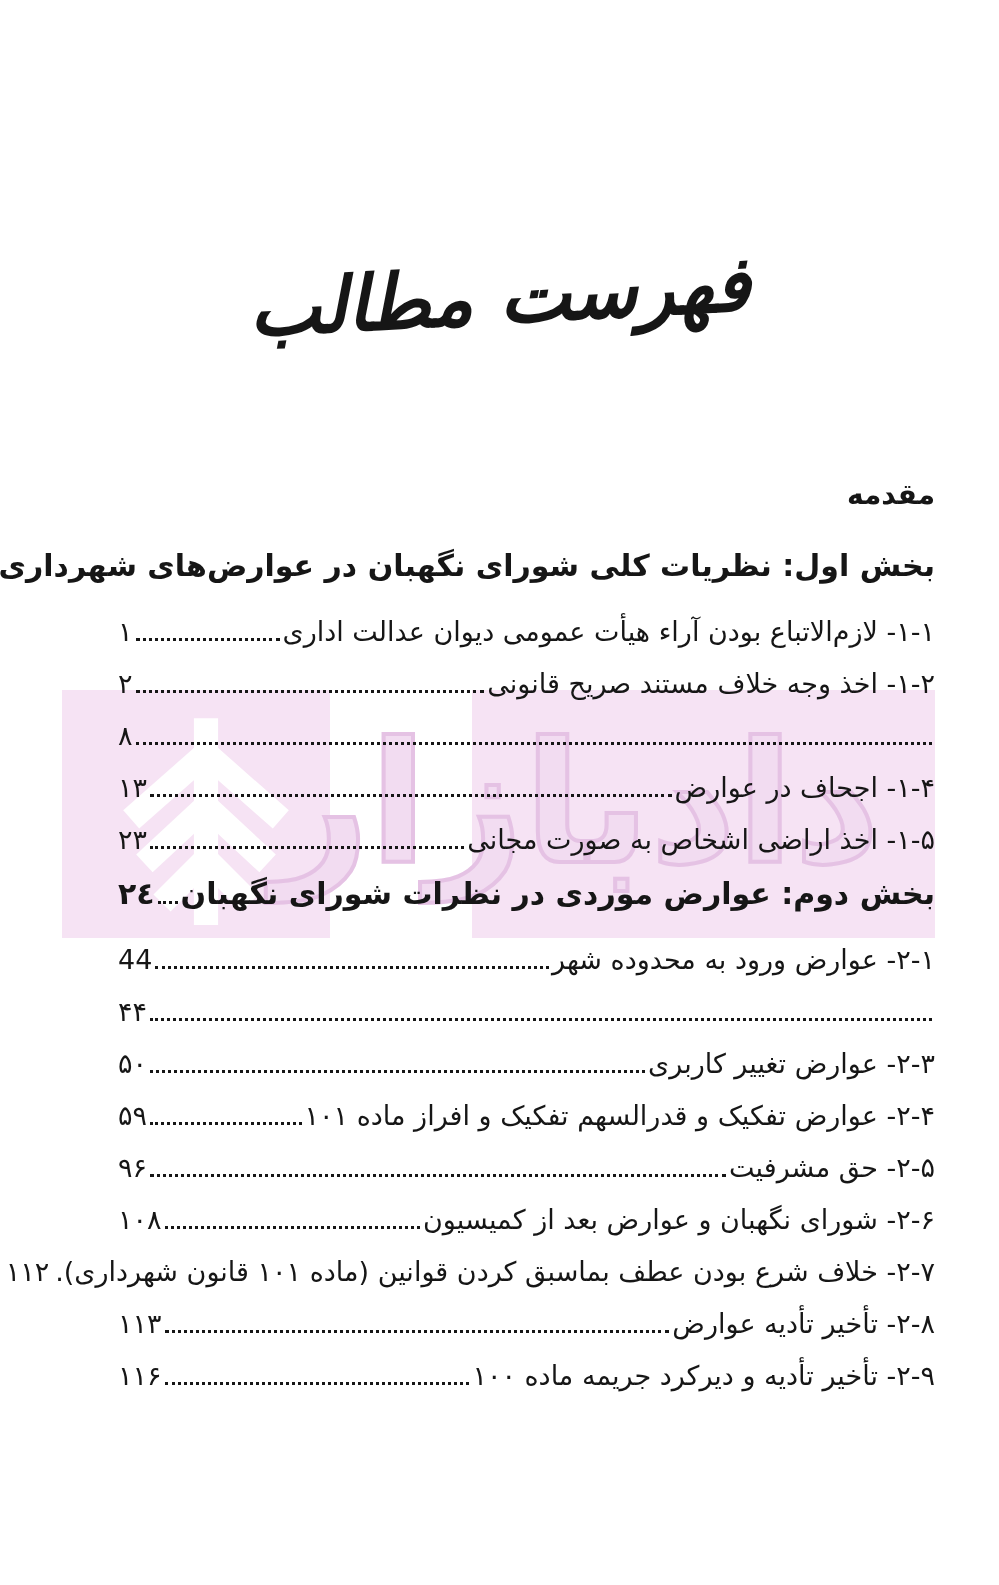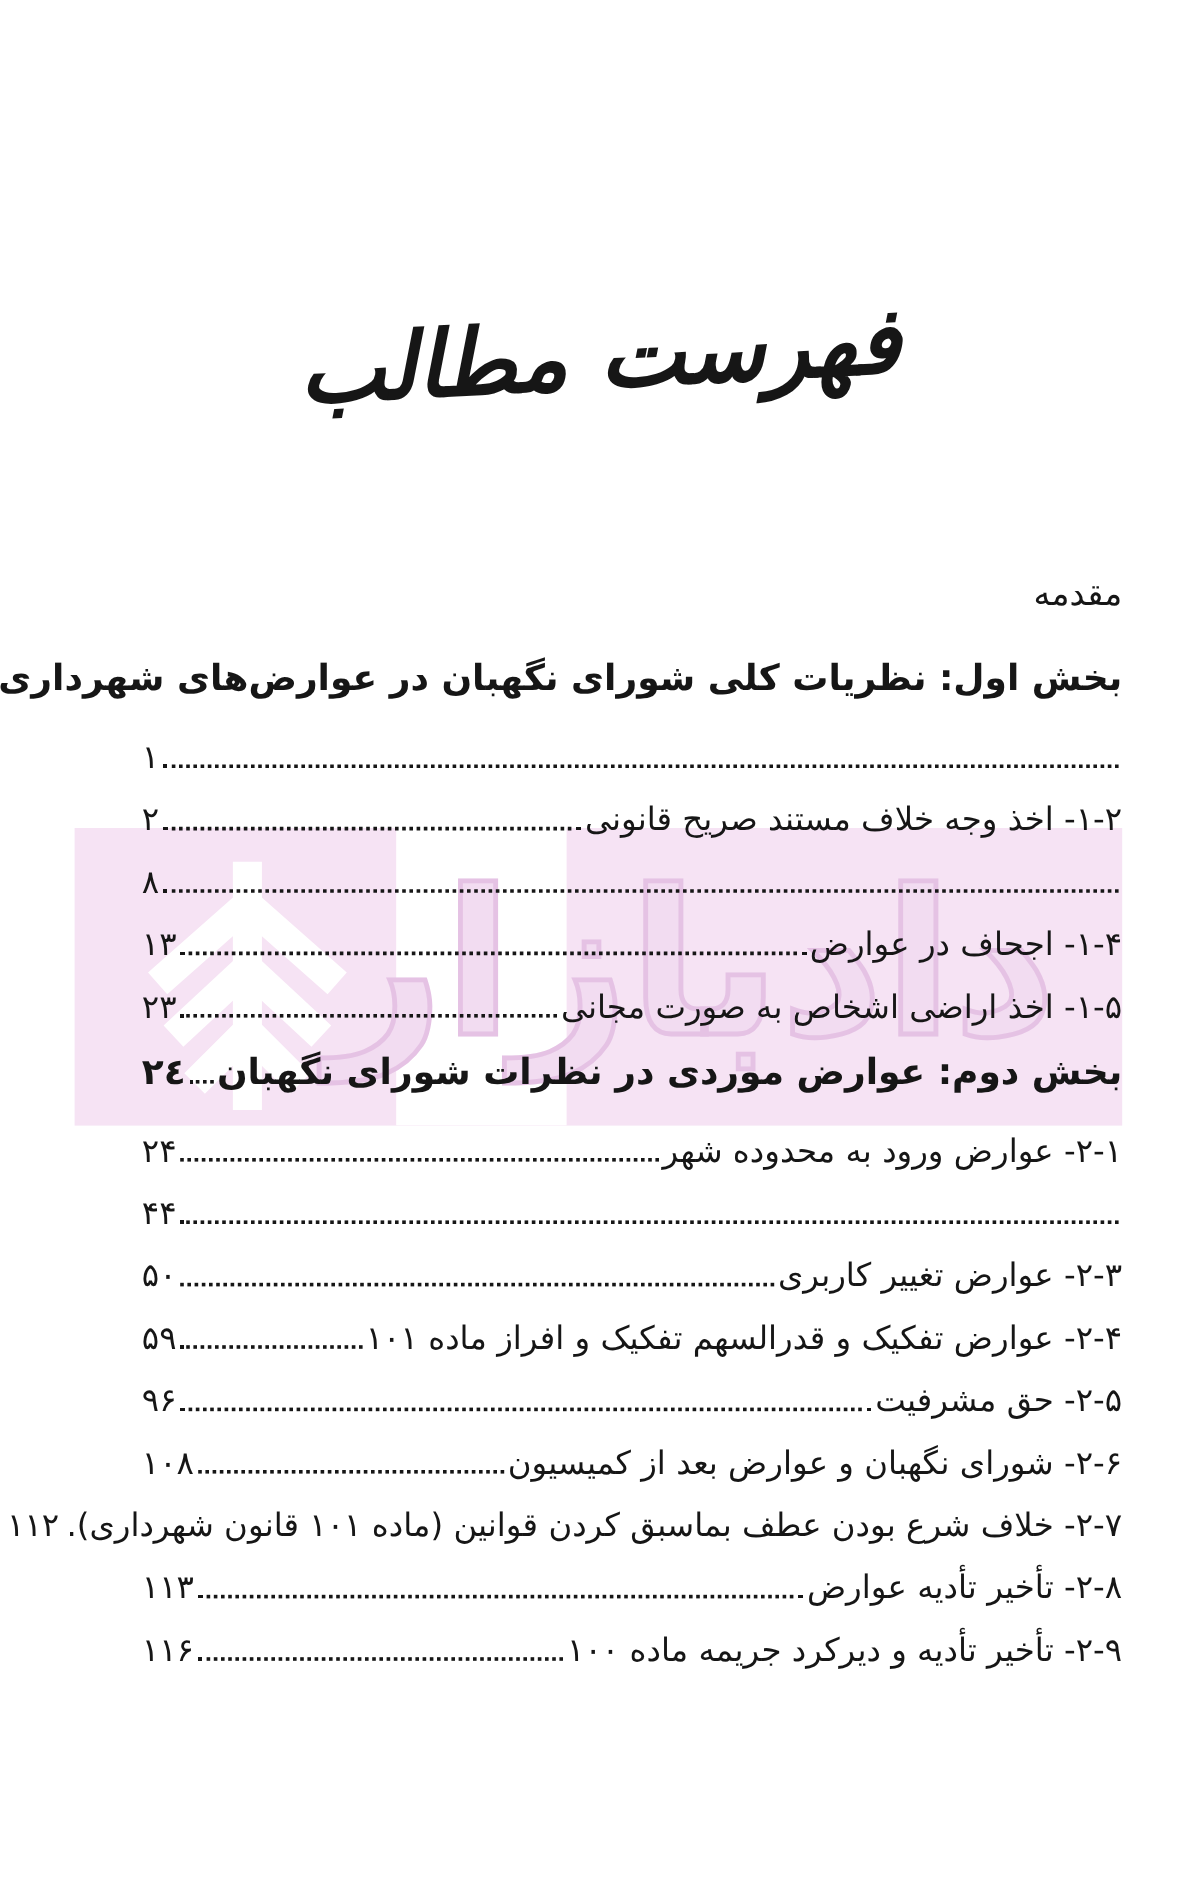--- a/index.html
+++ b/index.html
@@ -24,21 +24,21 @@
     margin: 0;
     z-index: 2;
     transform: rotate(-3deg);
   }
 
   
   .intro {
     position: absolute;
     top: 478px; right: 64px;
     font-size: 28px;
-    font-weight: normal;
+    font-weight: bold;
     z-index: 2;
   }
 
   
   .toc {
     position: absolute;
     top: 548px; right: 64px; left: 118px;
     z-index: 2;
     direction: rtl;
   }
@@ -122,20 +122,21 @@
 
 <div class="intro">مقدمه</div>
 
 <div class="toc" id="toc">
     <div class="row heading">
     <span class="label">بخش اول: نظریات کلی شورای نگهبان در عوارض‌های شهرداری</span>
     <span class="dots"></span>
 
   </div>
     <div class="row item">
+    <span class="label">۱-۱- لازم‌الاتباع بودن آراء هیأت عمومی دیوان عدالت اداری</span>
     <span class="dots"></span>
     <span class="pagenum">۱</span>
   </div>
     <div class="row item">
     <span class="label">۱-۲- اخذ وجه خلاف مستند صریح قانونی</span>
     <span class="dots"></span>
     <span class="pagenum">۲</span>
   </div>
     <div class="row item">
     <span class="dots"></span>
@@ -152,21 +153,21 @@
     <span class="pagenum">۲۳</span>
   </div>
     <div class="row heading sec2">
     <span class="label">بخش دوم: عوارض موردی در نظرات شورای نگهبان</span>
     <span class="dots"></span>
     <span class="pagenum">۲٤</span>
   </div>
     <div class="row item">
     <span class="label">۲-۱- عوارض ورود به محدوده شهر</span>
     <span class="dots"></span>
-    <span class="pagenum">۲۴</span>
+    <span class="pagenum">44</span>
   </div>
     <div class="row item">
     <span class="dots"></span>
     <span class="pagenum">۴۴</span>
   </div>
     <div class="row item">
     <span class="label">۲-۳- عوارض تغییر کاربری</span>
     <span class="dots"></span>
     <span class="pagenum">۵۰</span>
   </div>

